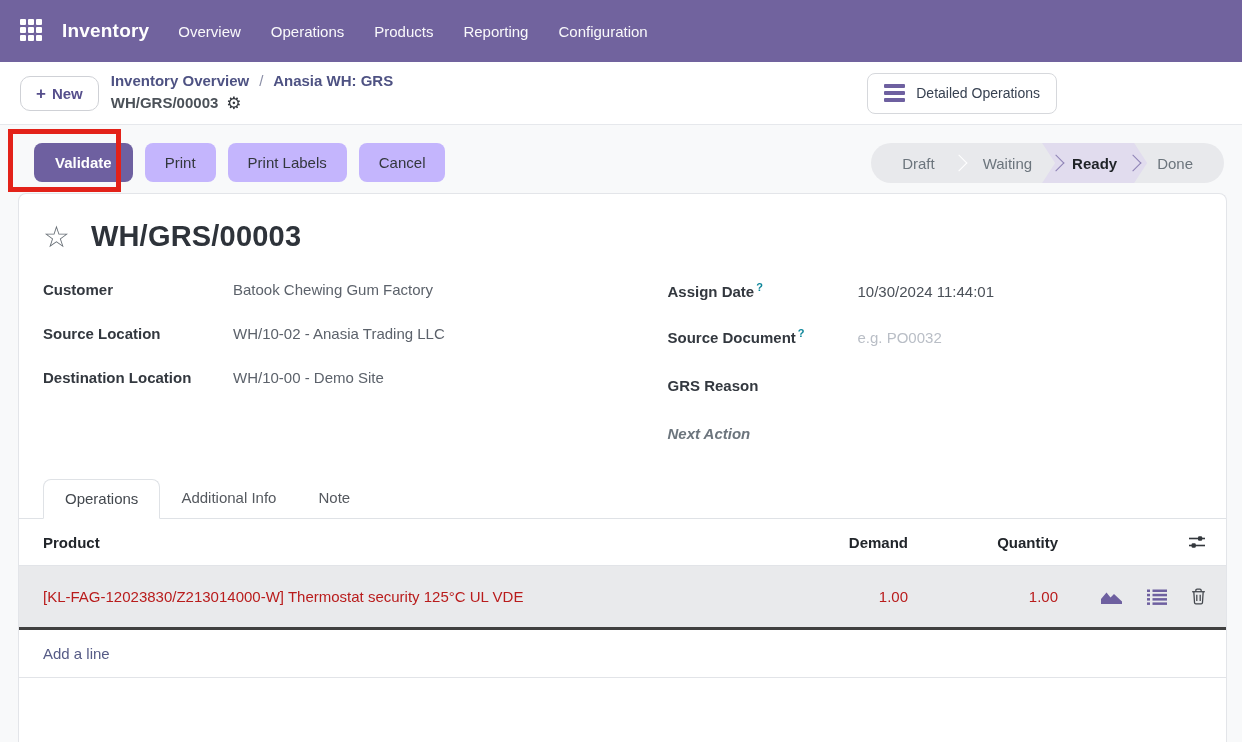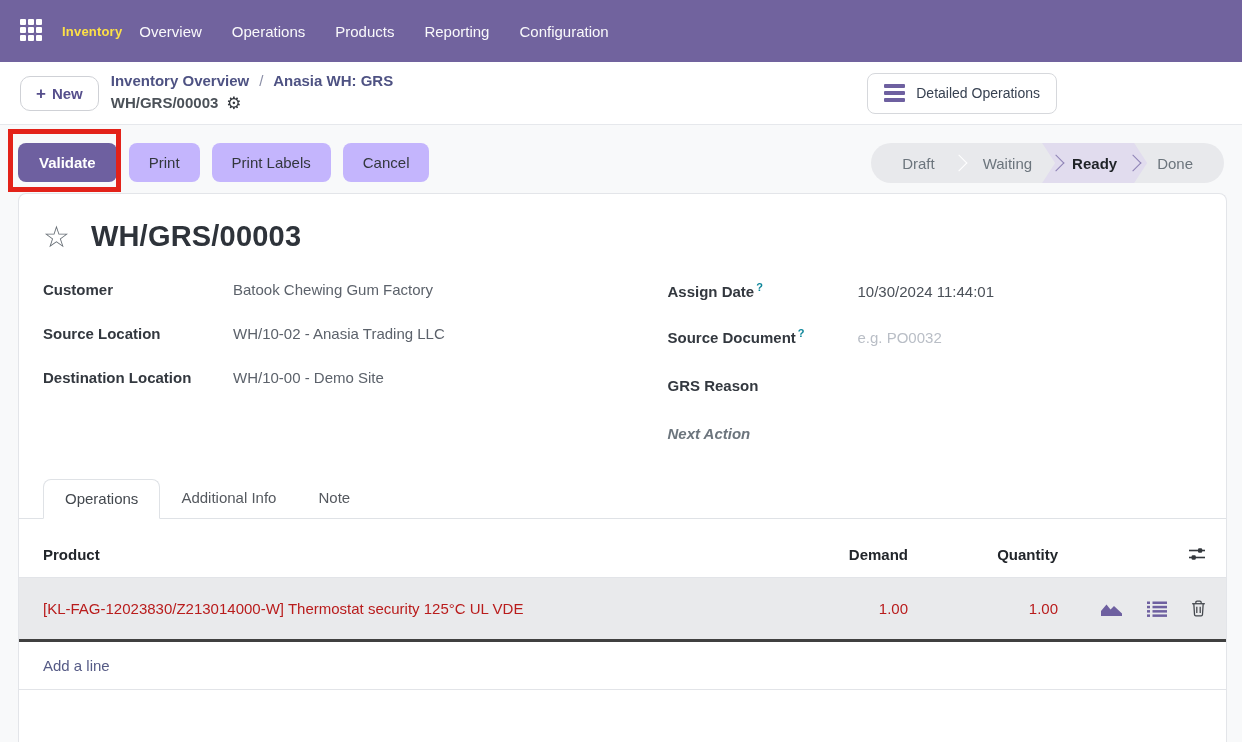--- a/index.html
+++ b/index.html
@@ -6,37 +6,37 @@
   html,body { margin:0; padding:0; }
   body {
     width:1242px; height:742px; overflow:hidden; position:relative;
     font-family:"Liberation Sans", sans-serif; background:#f8f9fa;
     -webkit-font-smoothing:antialiased;
   }
   
   .navbar { height:62px; background:#71639e; display:flex; align-items:center; padding:0 16px; }
   .apps-grid { width:24px; height:24px; display:grid; grid-template-columns:repeat(3,6px); grid-template-rows:repeat(3,6px); gap:2px; margin:0 12px 0 4px; cursor:pointer; }
   .apps-grid i { background:#fff; border-radius:1px; }
-  .brand { color:#fde047; font-size:13px; font-weight:600; margin:0 2px 0 6px; letter-spacing:.2px; }
+  .brand { color:#ffffff; font-size:19px; font-weight:600; margin:0 14px 0 6px; letter-spacing:.2px; }
   .nav-item { color:rgba(255,255,255,.96); font-size:15px; padding:10px 15px; cursor:pointer; }
   
   .crumbbar { height:63px; background:#fff; border-bottom:1px solid #e6e8ec; display:flex; align-items:center; padding:0 20px; }
   .btn-new { background:#fff; border:1px solid #cfd1d6; border-radius:10px; padding:8px 15px; font-size:15px; font-weight:600; color:#564f8c; display:flex; align-items:center; gap:6px; cursor:pointer; }
   .btn-new .plus { font-size:17px; font-weight:700; line-height:1; }
   .crumb-block { margin-left:12px; line-height:1.35; }
   .crumb-line1 { font-size:15px; font-weight:600; color:#4e5283; }
   .crumb-line1 .sep { color:#8a8ea6; font-weight:400; padding:0 6px; }
   .crumb-link { cursor:pointer; }
   .crumb-line2 { font-size:15px; font-weight:600; color:#4b5158; display:flex; align-items:center; gap:8px; }
   .gear { font-family:"DejaVu Sans", sans-serif; font-size:17px; color:#33373d; cursor:pointer; }
   .btn-detailed { margin-left:auto; margin-right:165px; background:#fff; border:1px solid #d6d8dc; border-radius:8px; height:41px; padding:0 16px; display:flex; align-items:center; gap:11px; font-size:14px; color:#374151; cursor:pointer; }
   .hamburger { display:flex; flex-direction:column; gap:3px; }
   .hamburger i { width:21px; height:4px; background:#6e60a0; border-radius:1px; }
   
-  .controlbar { height:68px; display:flex; align-items:flex-start; padding:18px 18px 0 18px; }
+  .controlbar { height:68px; display:flex; align-items:flex-start; padding:18px 18px 0 18px;margin-left:16px; }
   .btn { height:39px; border:none; border-radius:8px; font-family:inherit; font-size:15px; font-weight:500; cursor:pointer; }
   .btn-primary { background:#6e60a0; color:#fff; padding:0 21px; font-weight:600; }
   .btn-secondary { background:#c4b5fd; color:#33373d; padding:0 20px; margin-left:12px; }
   .red-annotation { position:absolute; left:8px; top:129px; width:113px; height:63px; border:5px solid #e32219; z-index:20; pointer-events:none; }
   
   .statusbar { margin-left:auto; background:#e8e9ec; border-radius:21px; height:40px; display:flex; align-items:stretch; overflow:hidden; padding:0 8px; }
   .step { display:flex; align-items:center; padding:0 23px; font-size:15px; font-weight:500; color:#6c757d; cursor:pointer; white-space:nowrap;text-align:center; }
   .step.active { background:#e1dcee; color:#1f2327; font-weight:700; padding:0 30px; margin:0 -15px; z-index:0;
     clip-path:polygon(0 0, calc(100% - 13px) 0, 100% 50%, calc(100% - 13px) 100%, 0 100%, 13px 50%); }
   .chev { width:12px; height:12px; border-top:1.5px solid #fff; border-right:1.5px solid #fff; transform:rotate(45deg); align-self:center; margin:0 -5px; position:relative; z-index:1; }
@@ -54,21 +54,21 @@
   .field-value { color:#5c626b; cursor:text; }
   .field-value.dark { color:#4a5058; }
   .field-input { border:none; outline:none; background:transparent; font-family:inherit; font-size:15px; color:#701a75; width:240px; padding:0; cursor:text; }
   .field-input::placeholder { color:#b9bec6; }
   .empty-value { flex:1; min-height:18px; cursor:text; }
   
   .tabs { margin:10px -24px 0 -24px; padding:0 24px; border-bottom:1px solid #dfe2e6; display:flex; }
   .tab { padding:10px 21px 11px 21px; font-size:15px; color:#55595f; cursor:pointer; }
   .tab.active { background:#fff; border:1px solid #dfe2e6; border-bottom:1px solid #fff; margin-bottom:-1px; border-radius:8px 8px 0 0; color:#43484e; }
   
-  .otable { margin:12px -24px; }
+  .otable { margin:0 -24px; }
   .trow { display:flex; align-items:center; }
   .thead { height:47px; border-bottom:1px solid #e2e4e8; font-weight:700; font-size:15px; color:#22262b; }
   .tline { height:64px; background:#e9eaec; font-size:15px; color:#b91c1c; border-bottom:3px solid #404040; cursor:pointer; }
   .c-product { flex:1; padding-left:24px; white-space:nowrap; overflow:hidden; }
   .c-demand { width:112px; text-align:right; }
   .c-qty { width:150px; text-align:right; }
   .c-actions { width:168px; display:flex; justify-content:flex-end; align-items:center; gap:24px; padding-right:20px; }
   .icon-btn { display:flex; align-items:center; cursor:pointer; background:transparent; border:none; padding:0; }
   .addline-row { height:48px; display:flex; align-items:center; padding-left:24px; border-bottom:1px solid #e2e4e8; }
   .add-line { font-size:15px; color:#565b86; cursor:pointer;text-align:center; }

